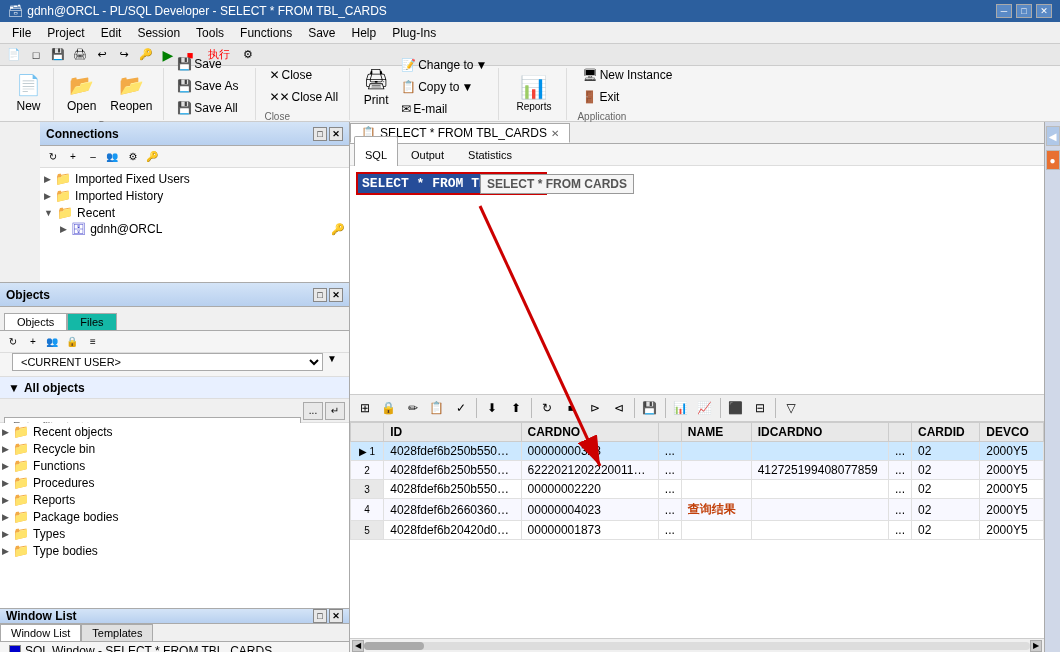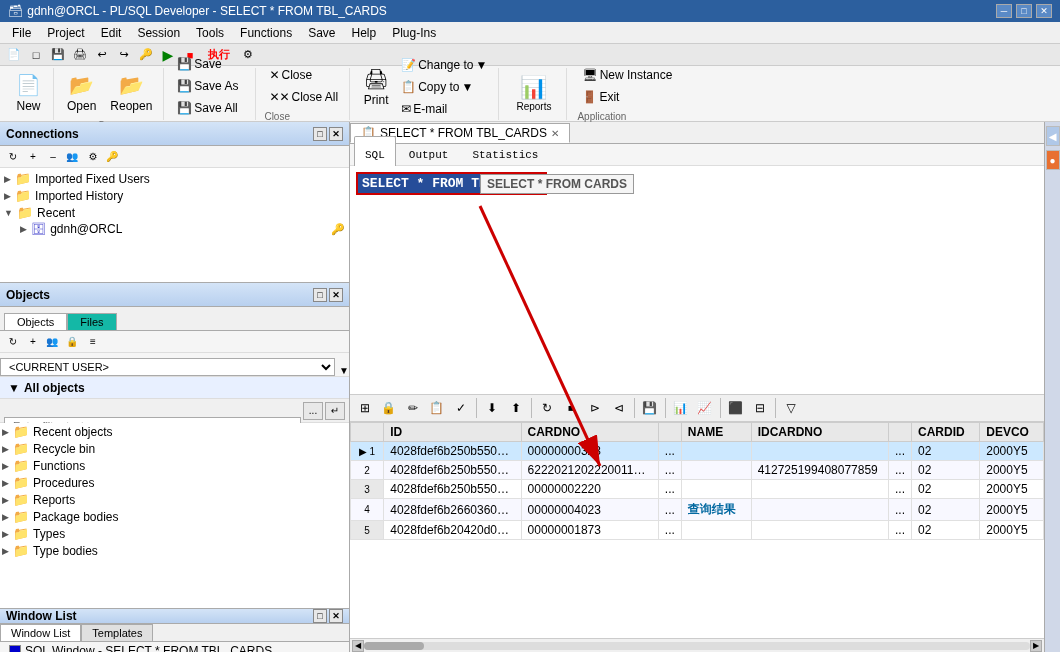--- a/index.html
+++ b/index.html
@@ -297,22 +297,22 @@
       font-size: 10px;
       display: flex;
       align-items: center;
       justify-content: center;
       margin-left: 2px;
     }
 
     .owner-select {
       height: 24px;
       display: flex;
-      align-items: flex-end;
-      padding: 0 0;
+      align-items: flex-start;
+      padding: 0 12px;
       border-bottom: 1px solid #ddd;
       background: #f5f5f5;
     }
     .owner-dropdown {
       flex: 1;
       height: 18px;
       border: 1px solid #aaa;
       background: white;
       font-size: 11px;
       padding: 0 4px;
@@ -411,21 +411,20 @@
       padding: 0 4px;
       gap: 2px;
       border-bottom: 1px solid #ddd;
     }
     .sub-tab {
       padding: 12px 10px;
       cursor: pointer;
       font-size: 11px;
       border: 1px solid transparent;
       border-radius: 2px 2px 0 0;
-      font-family: Liberation Mono, monospace;
     }
     .sub-tab.active { border-color: #aaa; background: white; border-bottom: 1px solid white; }
 
     .sql-editor {
       flex: 1;
       background: white;
       padding: 6px;
       position: relative;
       min-height: 200px;
     }
@@ -557,21 +556,21 @@
     .wl-item {
       display: flex;
       align-items: center;
       gap: 4px;
       cursor: pointer;
       padding: 1px 4px;
       border: 1px solid transparent;
     }
     .wl-color-box { width: 12px; height: 12px; border: 1px solid #888; }
 
-    .conn-panel { height: 160px; display: flex; flex-direction: column; }
+    .conn-panel { height: 160px; display: flex; flex-direction: column; padding-left: 40px; }
   </style>
 </head>
 <body>
 
 <div class="title-bar">
   <div class="title-bar-left">
     <span>🗃</span>
     <span>gdnh@ORCL - PL/SQL Developer - SELECT * FROM TBL_CARDS</span>
   </div>
   <div class="title-controls">
@@ -596,21 +595,21 @@
 <div class="quick-bar">
   <div class="quick-btn">📄</div>
   <div class="quick-btn">□</div>
   <div class="quick-btn">💾</div>
   <div class="quick-btn">🖨</div>
   <div class="quick-btn">↩</div>
   <div class="quick-btn">↪</div>
   <div class="quick-btn">🔑</div>
   <div class="quick-btn" style="color: green; font-size: 14px;">▶</div>
   <div class="quick-btn" style="color: red;">■</div>
-  <div style="font-size: 11px; padding: 0 6px; color: red; font-weight: bold;">执行</div>
+  <div style="font-size: 11px; padding: 0 6px; color: red; font-weight: normal;">执行</div>
   <div class="quick-btn">⚙</div>
 </div>
 
 <div class="toolbar">
 
   <div class="toolbar-group">
     <div class="toolbar-btn-large">
       <span class="icon">📄</span>
       <span>New</span>
     </div>
@@ -953,21 +952,21 @@
             <td></td>
             <td>...</td>
             <td>02</td>
             <td>2000Y5</td>
           </tr>
           <tr>
             <td class="row-indicator">4</td>
             <td>4028fdef6b266036016b26724bd10006</td>
             <td>00000004023</td>
             <td>...</td>
-            <td style="color: #0369a1; font-weight: bold;">查询结果</td>
+            <td style="color: #c2410c; font-weight: bold;">查询结果</td>
             <td></td>
             <td>...</td>
             <td>02</td>
             <td>2000Y5</td>
           </tr>
           <tr>
             <td class="row-indicator">5</td>
             <td>4028fdef6b20420d016b209d384a0008</td>
             <td>00000001873</td>
             <td>...</td>

